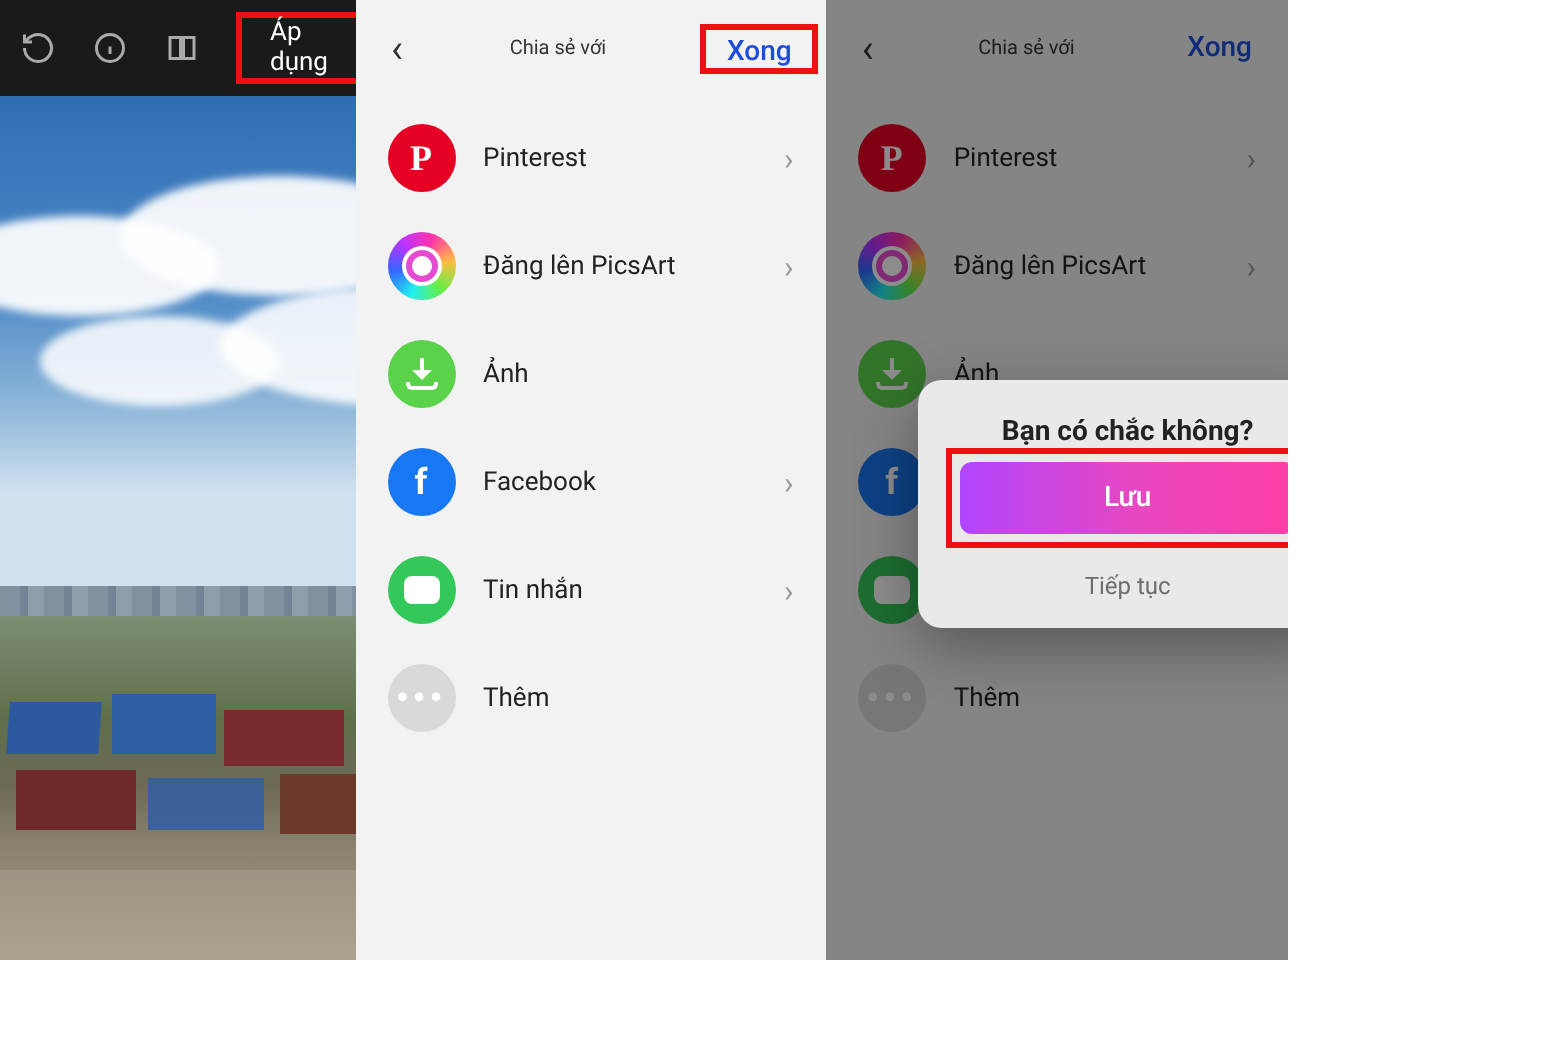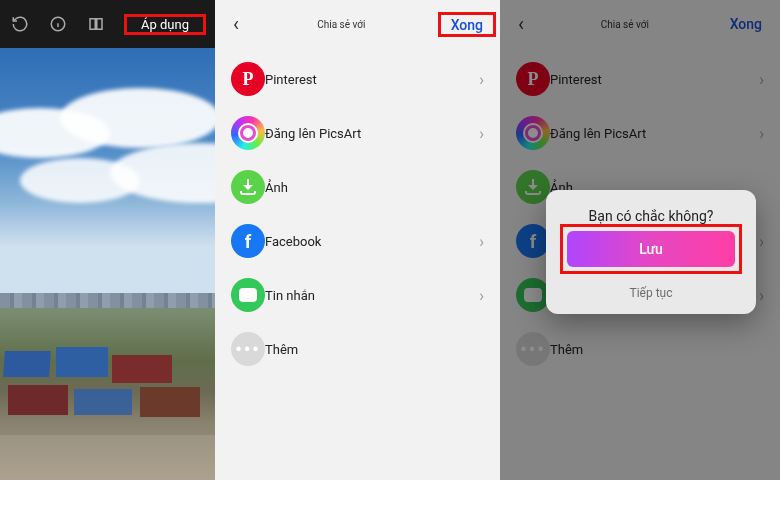--- a/index.html
+++ b/index.html
@@ -1,18 +1,18 @@
 <!DOCTYPE html>
 <html><head>
 <meta charset="utf-8">
 <style>
   * { margin: 0; padding: 0; box-sizing: border-box; font-family: -apple-system, BlinkMacSystemFont, "Segoe UI", Roboto, Helvetica, Arial, sans-serif; }
   html, body { width: 780px; height: 520px; overflow: hidden; background: #fff; }
 
-  .stage { position: relative; width: 780px; height: 520px; display: flex; }
+  .stage { position: relative; width: 644px; height: 520px; display: flex; }
 
   .panel { position: relative; height: 520px; overflow: hidden; }
   .panel:nth-child(1) { width: 215px; }
   .panel:nth-child(2) { width: 285px; }
   .panel:nth-child(3) { width: 280px; }
 
   
   .editor { background: #1d1d1d; color: #fff; width: 100%; height: 100%; display: flex; flex-direction: column; }
   .editor-toolbar { height: 48px; background: #1a1a1a; display: flex; align-items: center; gap: 18px; padding-left: 10px; color: #cfcfcf; }
   .tb-icon { width: 20px; height: 20px; display: flex; align-items: center; justify-content: center; opacity: .8; }
@@ -44,42 +44,42 @@
   
   .sheet { background: #f2f2f2; width: 100%; height: 100%; display: flex; flex-direction: column; }
   .sheet-header { height: 48px; display: flex; align-items: center; padding: 0 12px; color: #333; position: relative; }
   .back { font-size: 20px; color: #333; width: 18px; text-align: center; }
   .title { flex: 1; text-align: center; font-size: 10px; color: #333; }
   .done { color: #1d4ed8; font-size: 14px; font-weight: 500; padding: 8px 10px; }
   .done-wrap { border: 3px solid #e11; margin-right: -8px; }
   .list { padding: 4px 0; }
   .row { display: flex; align-items: center; height: 54px; padding: 0 16px; }
   .row .icon { width: 34px; height: 34px; border-radius: 50%; display: flex; align-items: center; justify-content: center; color: #fff; font-weight: 700; font-size: 18px; flex: 0 0 34px; }
-  .row .label { font-size: 13px; color: #222; flex: 1; }
+  .row .label { margin-left: 14px; font-size: 13px; color: #222; flex: 1; }
   .row .chev { color: #9a9a9a; font-size: 16px; }
   .pin    { background: #e60023; font-family: Georgia, serif; font-size: 20px; }
   .picart { background: conic-gradient(from 200deg,#2ee,#36f,#b3f,#f3a,#fb4,#6e4,#2ee); }
   .picart-inner { width: 20px; height: 20px; border-radius: 50%; background: #fff; box-shadow: inset 0 0 0 3px rgba(255,255,255,.0); display: flex; align-items: center; justify-content: center; }
   .picart-inner::after { content:""; width: 16px; height: 16px; border-radius: 50%; border: 3px solid #e54bd0; box-sizing: border-box; }
   .photos { background: #5ad24a; }
   .fb     { background: #1877f2; font-size: 20px; }
   .msg    { background: #34c759; }
   .more   { background: #d9d9d9; color: #7a7a7a; letter-spacing: 2px; font-size: 12px; }
   .arrow-down-tray { width: 16px; height: 16px; position: relative; }
   .arrow-down-tray::before { content:""; position:absolute; left:7px; top:0; width:2px; height:9px; background:#fff; }
   .arrow-down-tray::after  { content:""; position:absolute; left:3px; top:6px; width:0; height:0; border:5px solid transparent; border-top-color:#fff; }
   .tray-base { position:absolute; left:0; right:0; bottom:0; height:4px; border:2px solid #fff; border-top:none; border-radius:0 0 3px 3px; }
   .bubble { width: 18px; height: 14px; background: #fff; border-radius: 4px; position: relative; }
   .bubble::after { content:""; position:absolute; bottom:-4px; left:4px; width:0; height:0; border:4px solid transparent; border-top-color:#fff; }
 
   
   .dimmed .sheet { filter: brightness(.55); }
   .overlay { position: absolute; inset: 0; display: flex; align-items: center; justify-content: center; pointer-events: none; }
   .dialog { pointer-events: auto; width: 210px; background: #e9e9e9; border-radius: 12px; padding: 18px 14px 14px; text-align: center; box-shadow: 0 10px 30px rgba(0,0,0,.35); position: absolute; top: 190px; left: 46px; }
-  .dialog h3 { font-size: 14px; font-weight: 400; color: #222; }
+  .dialog h3 { font-size: 14px; font-weight: 700; color: #222; }
   .dialog p  { font-size: 11px; color: #7a7a7a; margin-top: 6px; margin-bottom: 14px; }
   .save-wrap { border: 3px solid #e11; padding: 4px; }
   .save-btn { width: 100%; height: 36px; border: none; border-radius: 6px; color: #fff; font-size: 14px; font-weight: 500; background: linear-gradient(90deg,#b045ff 0%,#e647c3 50%,#ff3ea5 100%); }
   .continue { margin-top: 12px; font-size: 12px; color: #6d6d6d; }
 </style>
 </head>
 <body>
 
 <div class="stage">
 

